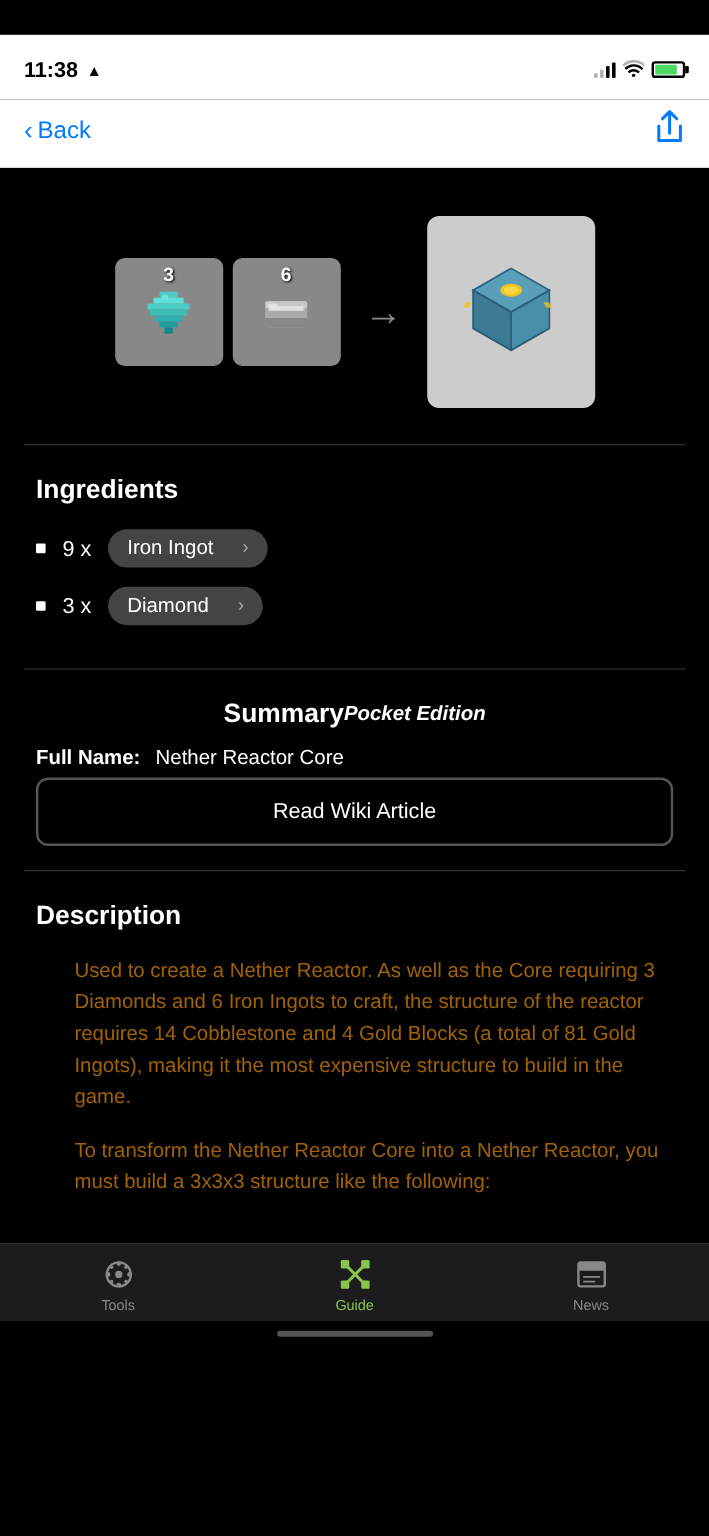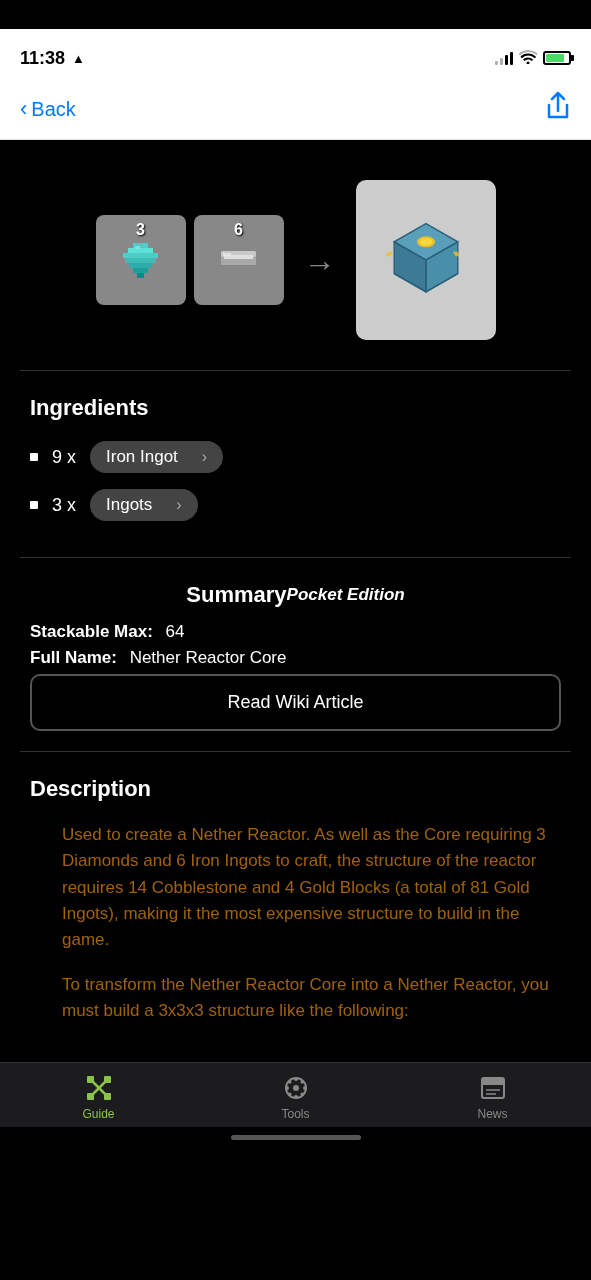--- a/index.html
+++ b/index.html
@@ -419,85 +419,81 @@
       <span class="ingredient-count-text">9 x</span>
       <div class="ingredient-tag">
         <span>Iron Ingot</span>
         <span class="tag-arrow">›</span>
       </div>
     </div>
     <div class="ingredient-item">
       <div class="bullet"></div>
       <span class="ingredient-count-text">3 x</span>
       <div class="ingredient-tag">
-        <span>Ingots</span>
+        <span>Diamond</span>
         <span class="tag-arrow">›</span>
       </div>
     </div>
   </div>
 
   <div class="divider"></div>
 
   <div class="section">
     <div class="summary-header">
       <div class="summary-title">Summary</div>
       <div class="pocket-edition">Pocket Edition</div>
     </div>
     <div class="summary-row">
-      <span class="label">Stackable Max:</span>
-      <span style="margin-left:8px;">64</span>
-    </div>
-    <div class="summary-row">
       <span class="label">Full Name:</span>
       <span style="margin-left:8px;">Nether Reactor Core</span>
     </div>
     <button class="read-wiki-btn">Read Wiki Article</button>
   </div>
 
   <div class="divider"></div>
 
   <div class="section">
     <div class="section-title">Description</div>
     <p class="desc-text">Used to create a Nether Reactor. As well as the Core requiring 3 Diamonds and 6 Iron Ingots to craft, the structure of the reactor requires 14 Cobblestone and 4 Gold Blocks (a total of 81 Gold Ingots), making it the most expensive structure to build in the game.</p>
     <p class="desc-text">To transform the Nether Reactor Core into a Nether Reactor, you must build a 3x3x3 structure like the following:</p>
   </div>
 
 </div>
 
 <div class="tab-bar">
-
-  <div class="tab-item active">
-    <svg class="tab-icon" viewBox="0 0 30 30">
-
-      <line x1="6" y1="24" x2="24" y2="6" stroke="#8bc34a" stroke-width="2.5" stroke-linecap="round"></line>
-      <line x1="24" y1="24" x2="6" y2="6" stroke="#8bc34a" stroke-width="2.5" stroke-linecap="round"></line>
-      <rect x="3" y="3" width="7" height="7" rx="1" fill="#8bc34a"></rect>
-      <rect x="20" y="3" width="7" height="7" rx="1" fill="#8bc34a"></rect>
-      <rect x="3" y="20" width="7" height="7" rx="1" fill="#8bc34a"></rect>
-      <rect x="20" y="20" width="7" height="7" rx="1" fill="#8bc34a"></rect>
-    </svg>
-    <span class="tab-label">Guide</span>
-  </div>
 
   <div class="tab-item inactive">
     <svg class="tab-icon" viewBox="0 0 30 30">
       <circle cx="15" cy="15" r="10" stroke="#888" stroke-width="2" fill="none"></circle>
       <circle cx="15" cy="15" r="3" fill="#888"></circle>
       <circle cx="15" cy="6" r="2" fill="#888"></circle>
       <circle cx="15" cy="24" r="2" fill="#888"></circle>
       <circle cx="6" cy="15" r="2" fill="#888"></circle>
       <circle cx="24" cy="15" r="2" fill="#888"></circle>
       <circle cx="9" cy="9" r="1.5" fill="#888"></circle>
       <circle cx="21" cy="9" r="1.5" fill="#888"></circle>
       <circle cx="9" cy="21" r="1.5" fill="#888"></circle>
       <circle cx="21" cy="21" r="1.5" fill="#888"></circle>
     </svg>
     <span class="tab-label">Tools</span>
   </div>
 
+  <div class="tab-item active">
+    <svg class="tab-icon" viewBox="0 0 30 30">
+
+      <line x1="6" y1="24" x2="24" y2="6" stroke="#8bc34a" stroke-width="2.5" stroke-linecap="round"></line>
+      <line x1="24" y1="24" x2="6" y2="6" stroke="#8bc34a" stroke-width="2.5" stroke-linecap="round"></line>
+      <rect x="3" y="3" width="7" height="7" rx="1" fill="#8bc34a"></rect>
+      <rect x="20" y="3" width="7" height="7" rx="1" fill="#8bc34a"></rect>
+      <rect x="3" y="20" width="7" height="7" rx="1" fill="#8bc34a"></rect>
+      <rect x="20" y="20" width="7" height="7" rx="1" fill="#8bc34a"></rect>
+    </svg>
+    <span class="tab-label">Guide</span>
+  </div>
+
   <div class="tab-item inactive">
     <svg class="tab-icon" viewBox="0 0 30 30">
       <rect x="4" y="5" width="22" height="20" rx="2" stroke="#888" stroke-width="2" fill="none"></rect>
       <rect x="4" y="5" width="22" height="7" rx="2" fill="#888"></rect>
       <line x1="8" y1="17" x2="22" y2="17" stroke="#888" stroke-width="1.5"></line>
       <line x1="8" y1="21" x2="18" y2="21" stroke="#888" stroke-width="1.5"></line>
     </svg>
     <span class="tab-label">News</span>
   </div>
 </div>

